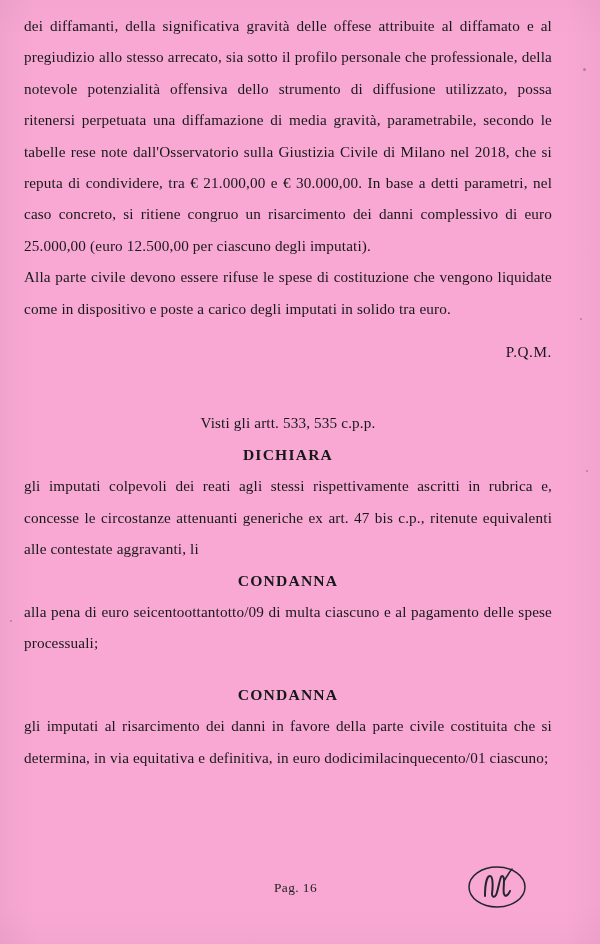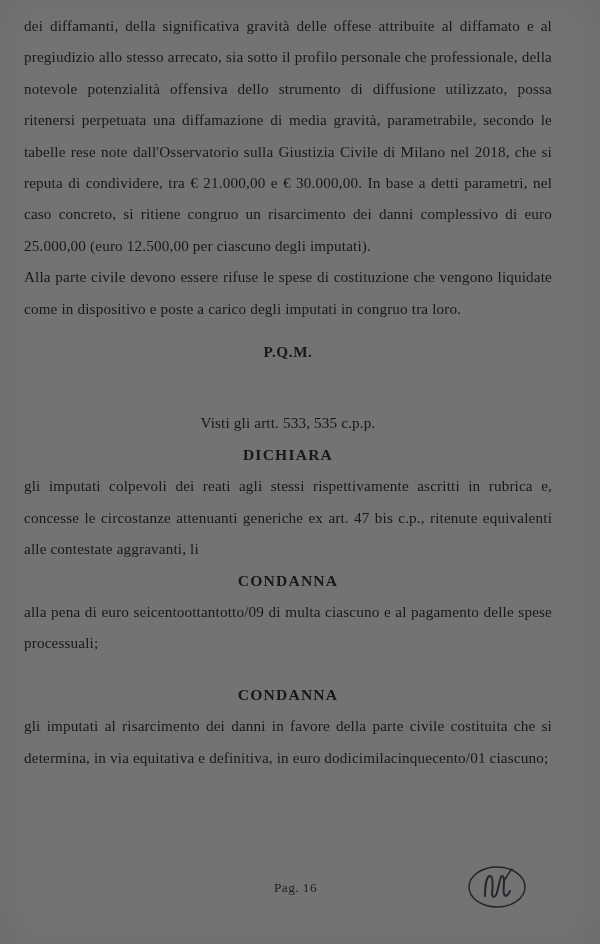--- a/index.html
+++ b/index.html
@@ -11,21 +11,21 @@
     height: 944px;
     background: #ffffff;
     font-family: "Liberation Serif", serif;
     color: #1a1a1a;
     overflow: hidden;
   }
   .page {
     position: relative;
     width: 600px;
     height: 944px;
-    background: #737373;
+    background: #f9a8d4;
     box-sizing: border-box;
     padding: 10px 48px 0 24px;
   }
   
   .page::before {
     content: "";
     position: absolute;
     left: 0; top: 0; right: 0; bottom: 0;
     background:
       linear-gradient(90deg, rgba(0,0,0,0.035) 0%, rgba(0,0,0,0) 6%, rgba(0,0,0,0) 94%, rgba(0,0,0,0.03) 100%),
@@ -42,22 +42,22 @@
     color: #16181a;
   }
   p {
     margin: 0;
   }
   .para {
     text-align: justify;
   }
   .para:last-child { text-align: justify; }
   .heading {
-    text-align: center;
-    font-weight: bold;
+    text-align: right;
+    font-weight: normal;
     letter-spacing: 0.6px;
   }
   .heading-plain {
     text-align: center;
     font-weight: bold;
     letter-spacing: 1.2px;
     font-size: 15.6px;
   }
   .spacer-sm { height: 12px; }
   .spacer-md { height: 20px; }
@@ -103,21 +103,21 @@
 </style>
 </head>
 <body>
 
 <div class="page">
 
   <div class="body-text">
 
     <p class="para">dei diffamanti, della significativa gravità delle offese attribuite al diffamato e al pregiudizio allo stesso arrecato, sia sotto il profilo personale che professionale, della notevole potenzialità offensiva dello strumento di diffusione utilizzato, possa ritenersi perpetuata una diffamazione di media gravità, parametrabile, secondo le tabelle rese note dall'Osservatorio sulla Giustizia Civile di Milano nel 2018, che si reputa di condividere, tra € 21.000,00 e € 30.000,00. In base a detti parametri, nel caso concreto, si ritiene congruo un risarcimento dei danni complessivo di euro 25.000,00 (euro 12.500,00 per ciascuno degli imputati).</p>
 
-    <p class="para">Alla parte civile devono essere rifuse le spese di costituzione che vengono liquidate come in dispositivo e poste a carico degli imputati in congruo tra loro.</p>
+    <p class="para">Alla parte civile devono essere rifuse le spese di costituzione che vengono liquidate come in dispositivo e poste a carico degli imputati in solido tra euro.</p>
 
     <div class="spacer-sm"></div>
 
     <p class="heading">P.Q.M.</p>
 
     <div class="spacer-sm"></div>
 
     <p class="para no-justify">Visti gli artt. 533, 535 c.p.p.</p>
 
     <p class="heading-plain">DICHIARA</p>

